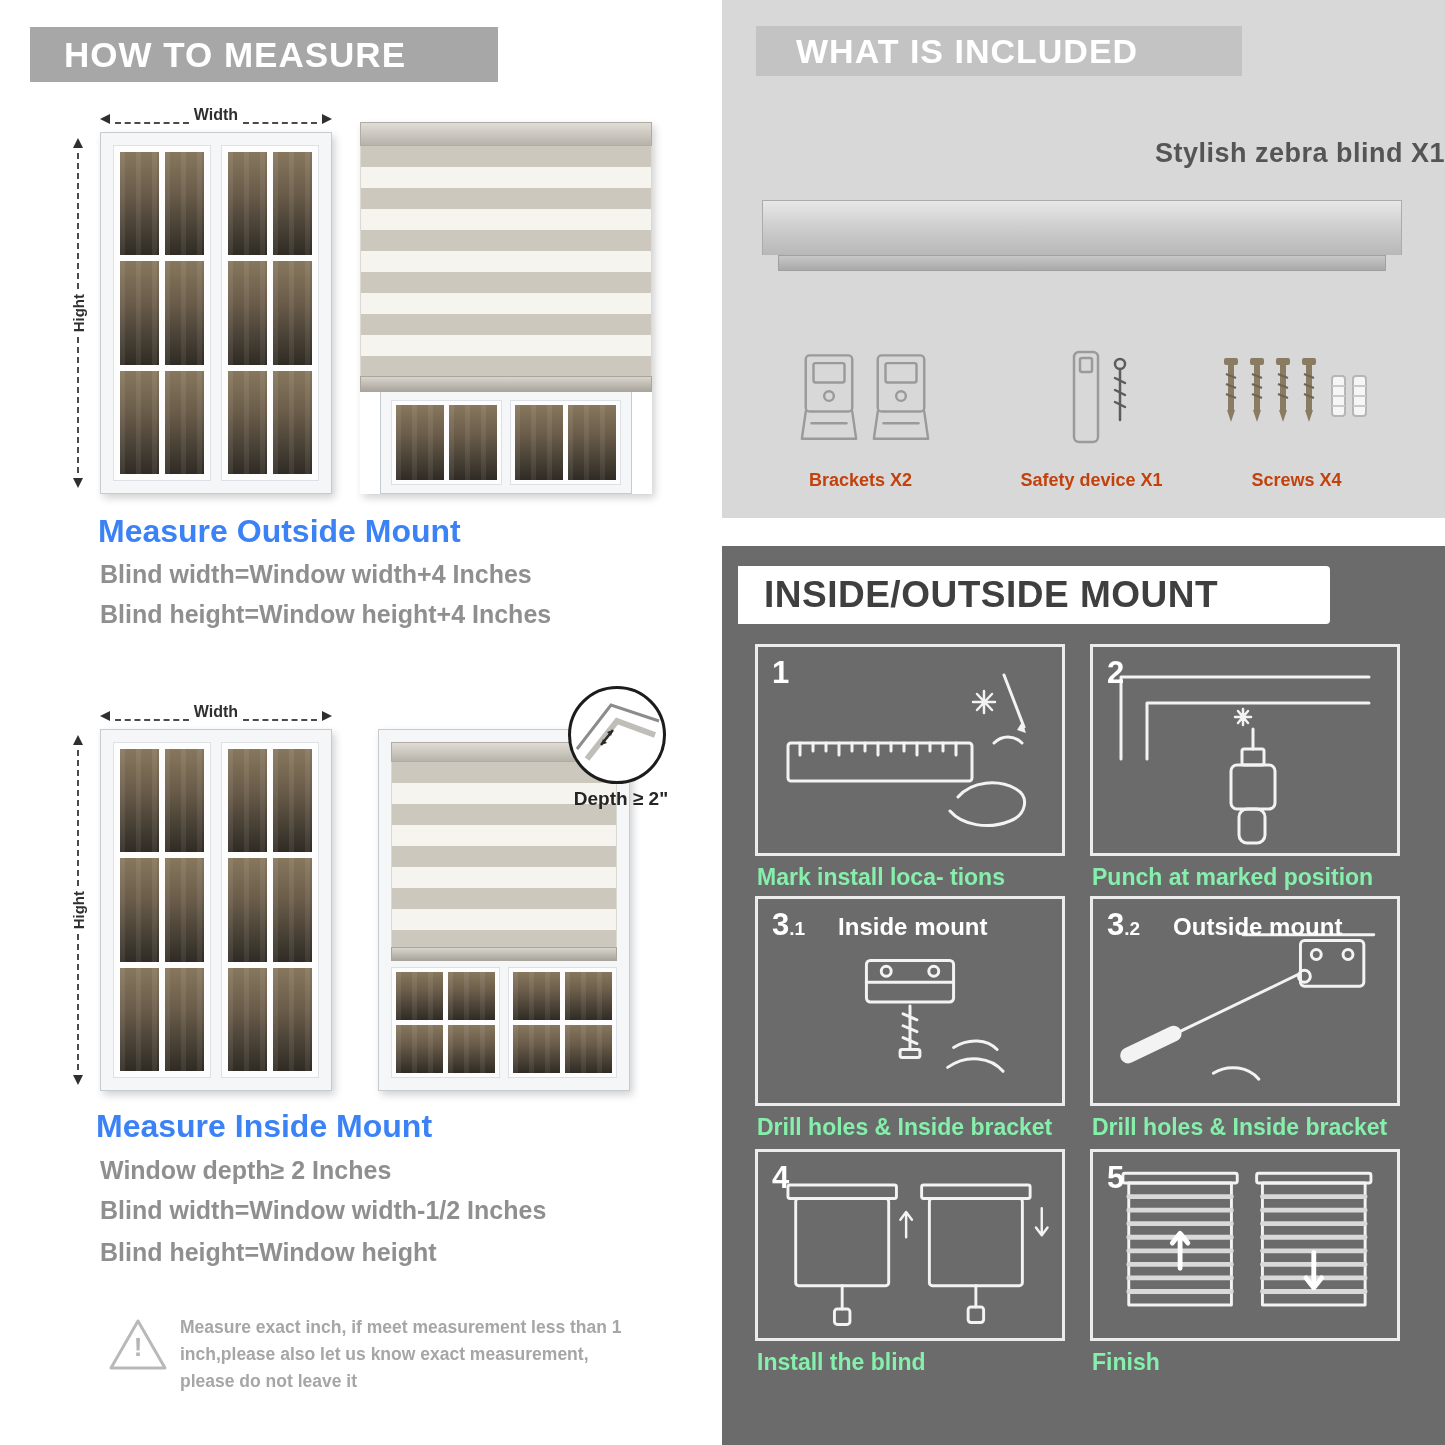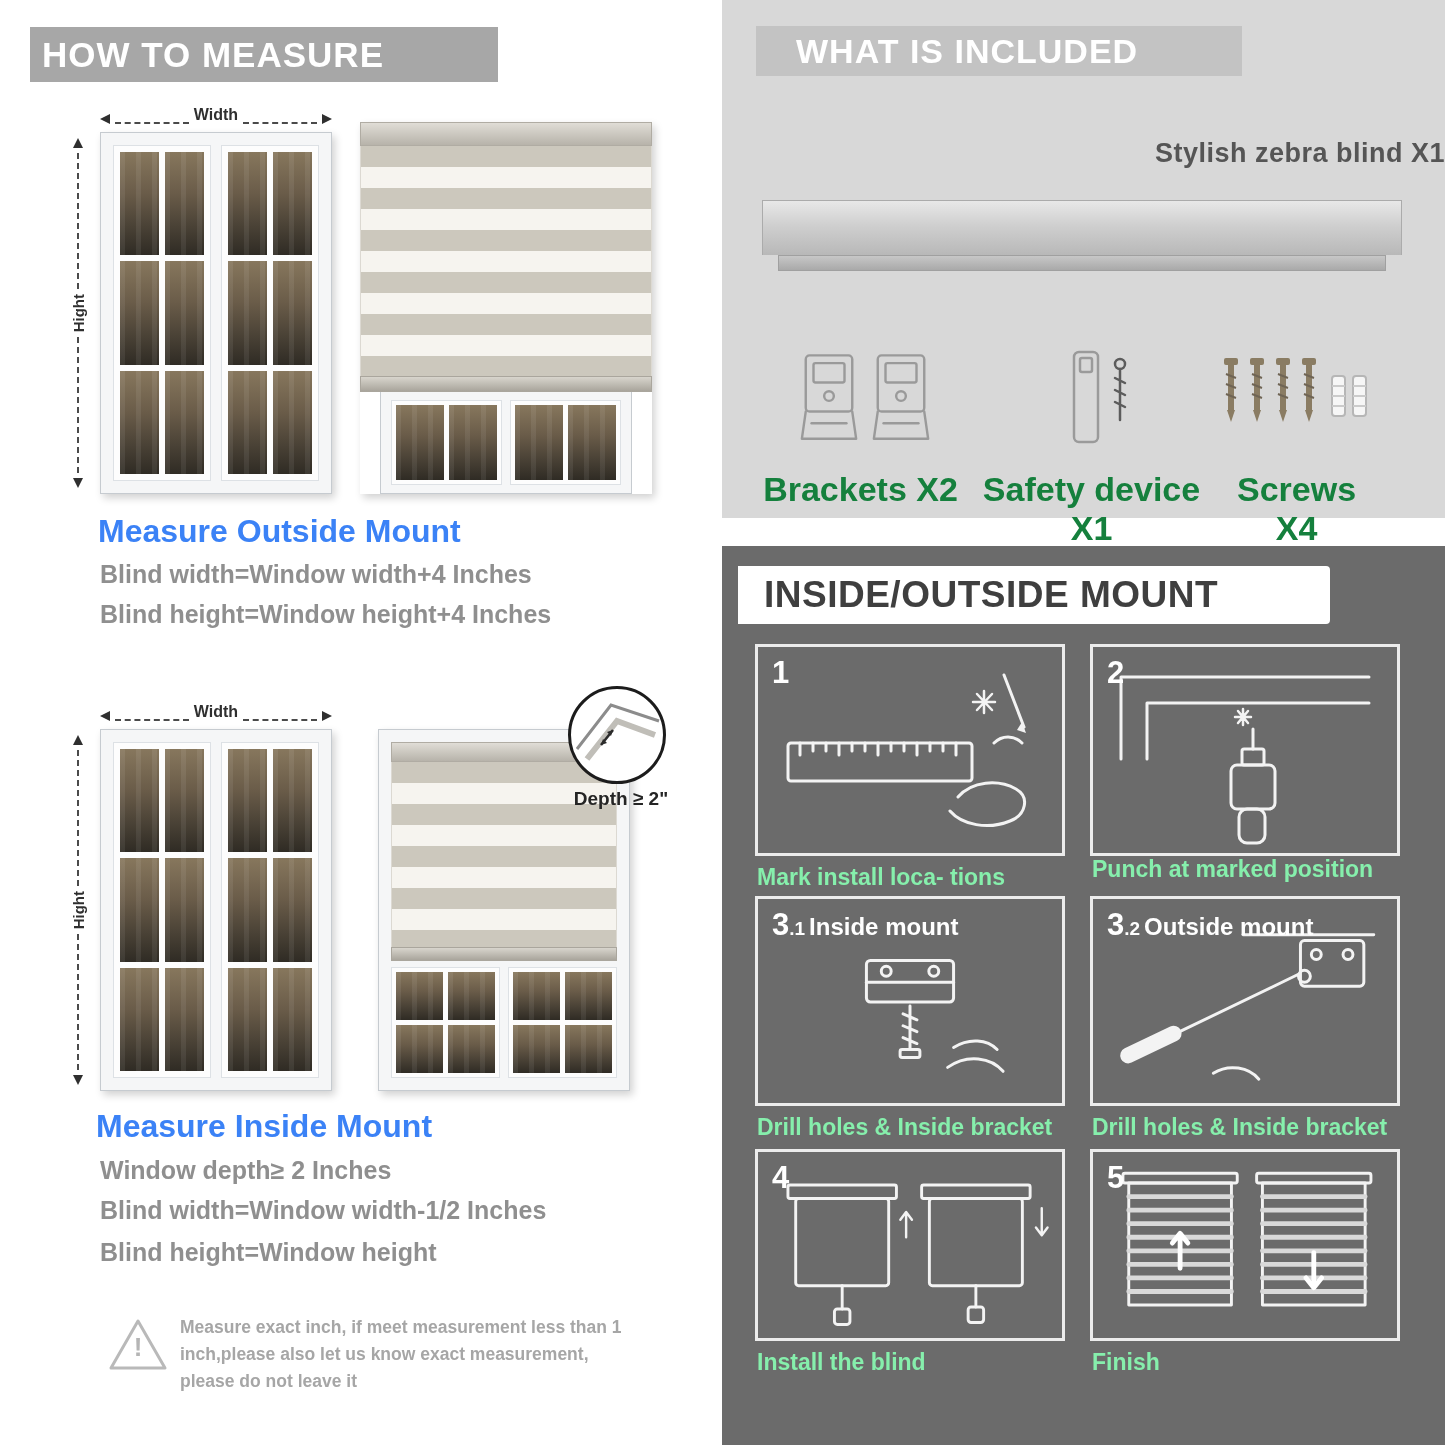--- a/index.html
+++ b/index.html
@@ -2,21 +2,21 @@
 <html><head>
 <meta charset="utf-8">
 <style>
 *{margin:0;padding:0;box-sizing:border-box}
 html,body{background:#fff}
 body{font-family:"Liberation Sans",sans-serif}
 #page{position:relative;width:1445px;height:1445px;background:#fff;overflow:hidden}
 .abs{position:absolute}
 
 
-.banner-left{background:#a7a7a7;color:#fff;font-weight:bold;font-size:35px;letter-spacing:1px;display:flex;align-items:center;padding-left:12px}
+.banner-left{background:#a7a7a7;color:#fff;font-weight:bold;font-size:35px;letter-spacing:1px;display:flex;align-items:center;padding-left:34px}
 .banner-included{background:#c3c3c3;color:#fff;font-weight:bold;font-size:34px;letter-spacing:1px;display:flex;align-items:center;padding-left:40px}
 .banner-mount{background:#fff;color:#3f3f3f;font-weight:bold;font-size:37px;letter-spacing:.5px;display:flex;align-items:center;padding-left:26px;border-radius:0 4px 4px 0}
 
 
 .meas-h{display:flex;align-items:flex-end;gap:5px}
 .meas-v{display:flex;flex-direction:column;align-items:center;gap:5px}
 .meas-h .dash{flex:1;border-top:2px dashed #4a4a4a;height:0}
 .meas-v .dash{flex:1;border-left:2px dashed #4a4a4a;width:0}
 .meas-label{font-size:16px;font-weight:bold;color:#2f2f2f;white-space:nowrap}
 .meas-v .meas-label{writing-mode:vertical-rl;transform:rotate(180deg);font-size:15px}
@@ -54,29 +54,29 @@
 
 
 .warn-text{font-size:17.5px;font-weight:bold;color:#a6a6a6;line-height:1.55}
 .warn-mark{position:absolute;left:0;top:16px;width:100%;text-align:center;font-size:26px;font-weight:bold;color:#b5b5b5}
 
 
 .included-panel{background:#d8d8d8}
 .product-label{font-size:27px;font-weight:bold;color:#555;text-align:right;letter-spacing:.5px}
 .headrail-main{background:linear-gradient(180deg,#e8e8e8 0%,#cfcfcf 45%,#b8b8b8 100%);border:1px solid #ababab;border-bottom:none}
 .headrail-lip{background:linear-gradient(180deg,#c7c7c7,#a9a9a9);border:1px solid #a0a0a0}
-.included-label{font-size:34px;font-weight:bold;color:#15803d;text-align:center}
+.included-label{font-size:18px;font-weight:bold;color:#c2410c;text-align:center}
 .inc-art path,.inc-art rect,.inc-art circle{stroke:#9a9a9a;stroke-width:2.5;fill:none;stroke-linecap:round;stroke-linejoin:round}
 
 
 .mount-panel{background:#6b6b6b}
 .step-panel{border:3px solid #ececec}
 .step-num{font-size:31px;font-weight:bold;color:#fff}
 .step-sub{font-size:19px;font-weight:bold;color:#fff}
-.step-title{font-size:24px;font-weight:bold;color:#fff;margin-left:4px}
+.step-title{font-size:24px;font-weight:bold;color:#fff;margin-left:33px}
 .step-head{position:absolute;top:8px;left:14px;display:flex;align-items:baseline;z-index:2}
 .step-caption{font-size:23px;font-weight:bold;color:#86efac;white-space:nowrap}
 .step-art{position:absolute;left:0;top:0;width:100%;height:100%}
 .step-art path,.step-art rect,.step-art circle,.step-art polyline{stroke:#f3f3f3;stroke-width:3;fill:none;stroke-linecap:round;stroke-linejoin:round}
 </style>
 </head>
 <body>
 
 <div id="page">
 
@@ -316,21 +316,21 @@
       <svg class="step-art" viewBox="0 0 304 206">
         <polyline points="28,112 28,30 276,30"></polyline>
         <polyline points="54,112 54,56 276,56"></polyline>
         <path d="M150 62 v16 M142 70 h16 M145 64 l10 12 M155 64 l-10 12" style="stroke-width:2.5"></path>
         <path d="M160 82 v20"></path>
         <rect x="149" y="102" width="22" height="16" rx="2"></rect>
         <rect x="138" y="118" width="44" height="44" rx="6"></rect>
         <rect x="146" y="162" width="26" height="34" rx="8"></rect>
       </svg>
     </div>
-    <div class="step-caption abs" style="left:370px;top:310px">Punch at  marked position</div>
+    <div class="step-caption abs" style="left:370px;top:318px">Punch at  marked position</div>
 
     <div class="step-panel abs" style="left:33px;top:350px;width:310px;height:210px">
       <div class="step-head">
         <span class="step-num">3</span>
           <span class="step-sub">.1</span>
           <span class="step-title">Inside mount</span>
       </div>
       <svg class="step-art" viewBox="0 0 304 206">
         <rect x="108" y="62" width="88" height="42" rx="4"></rect>
         <path d="M108 84 h88"></path>

